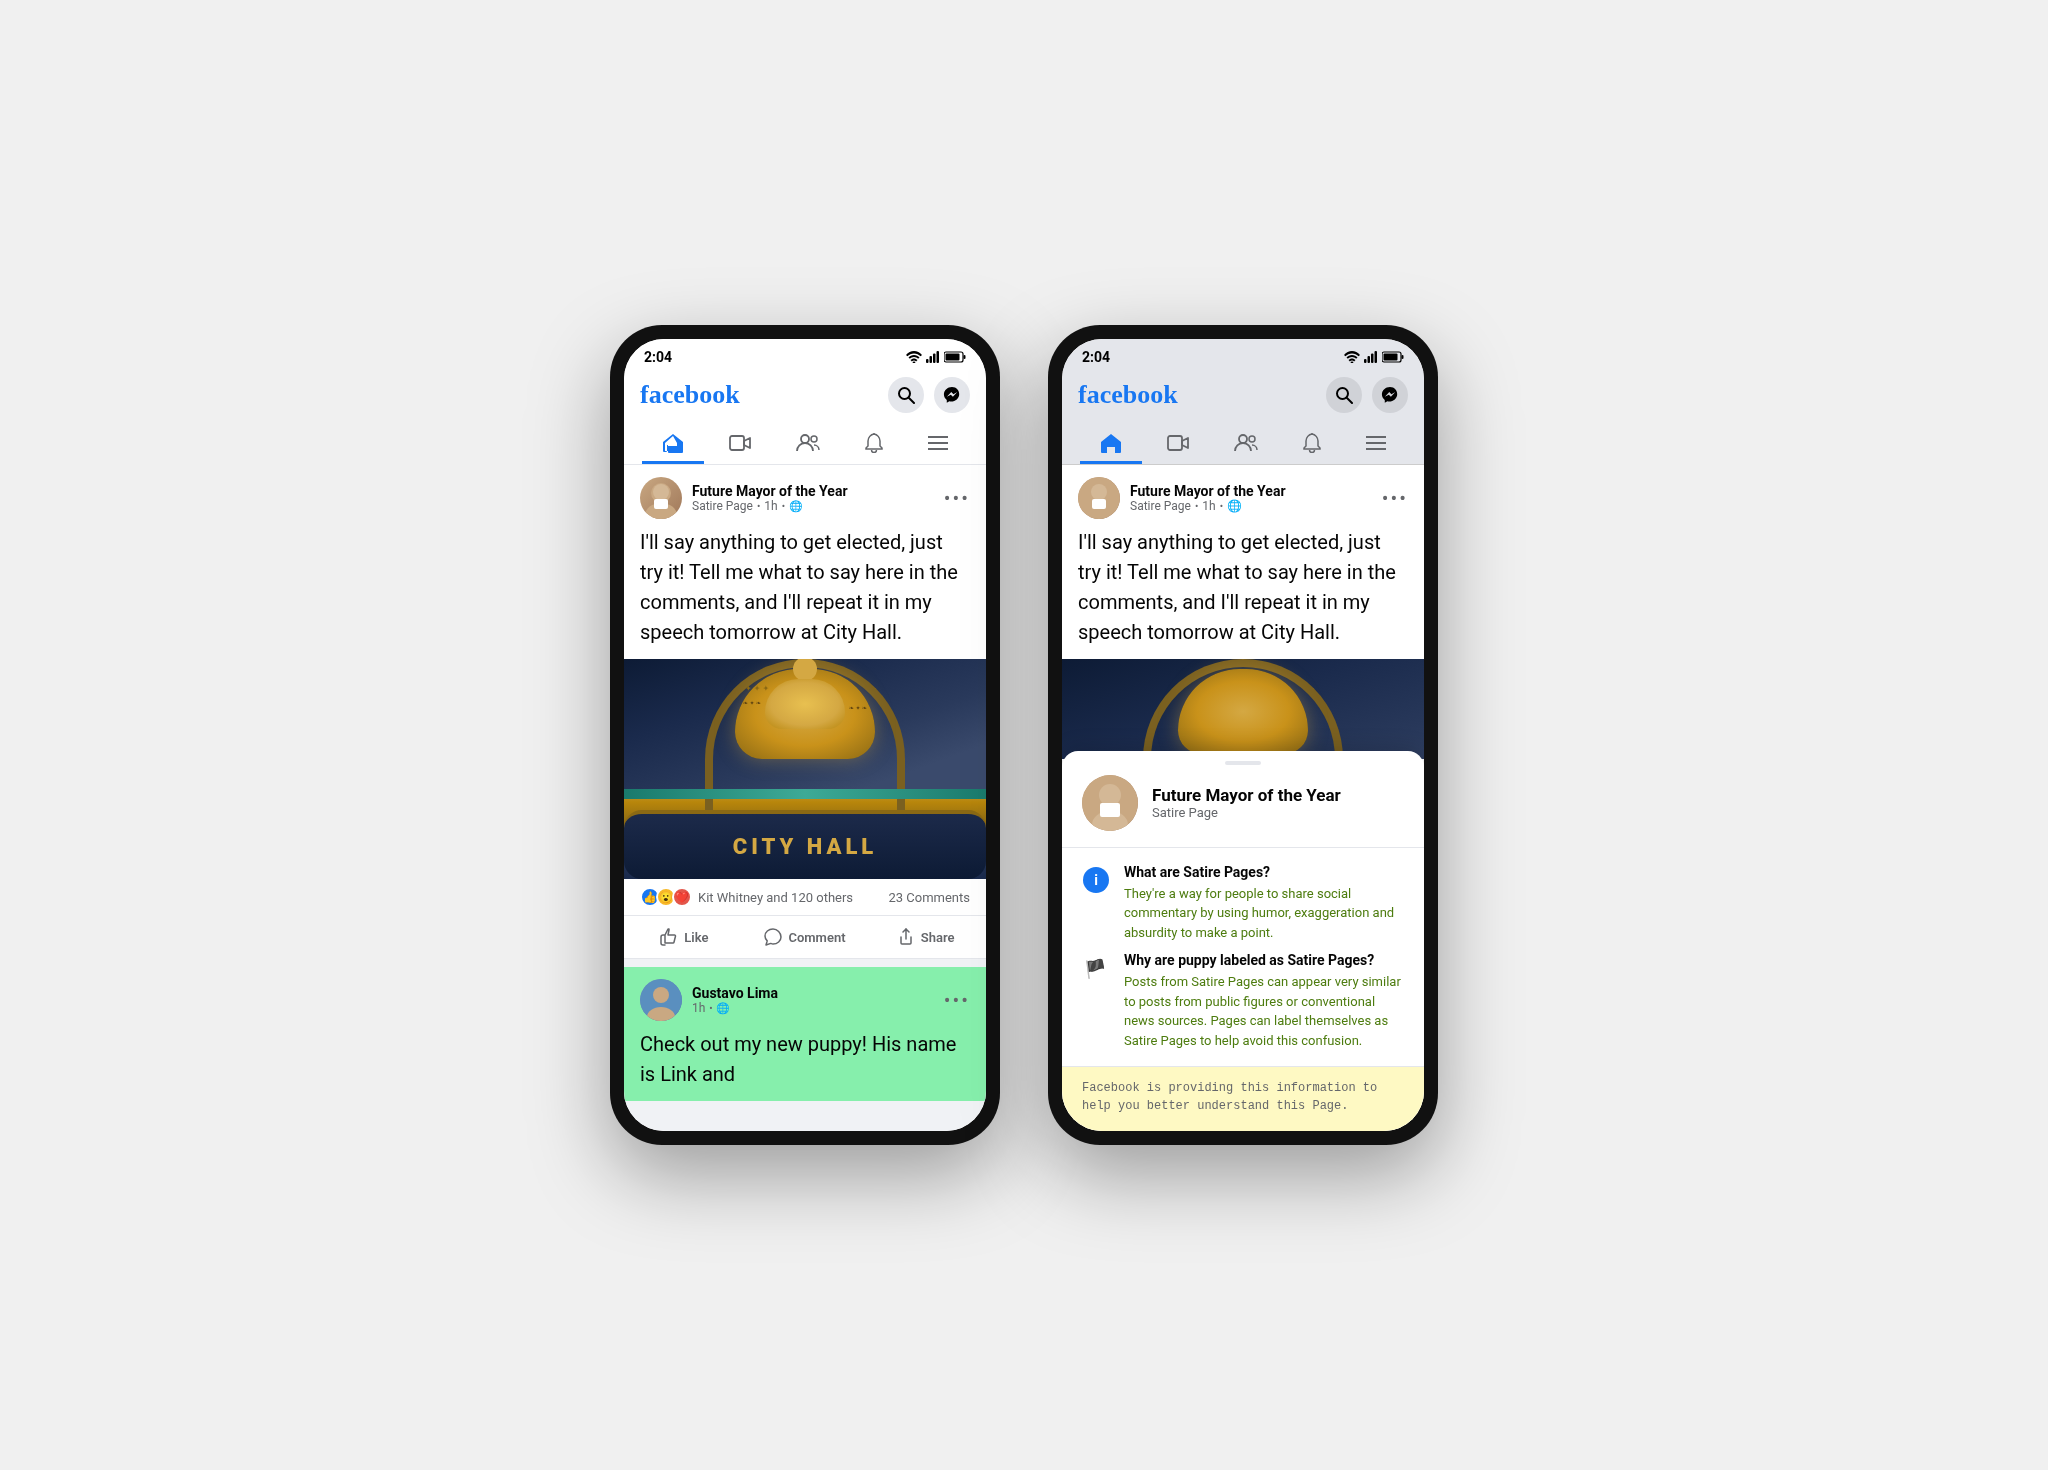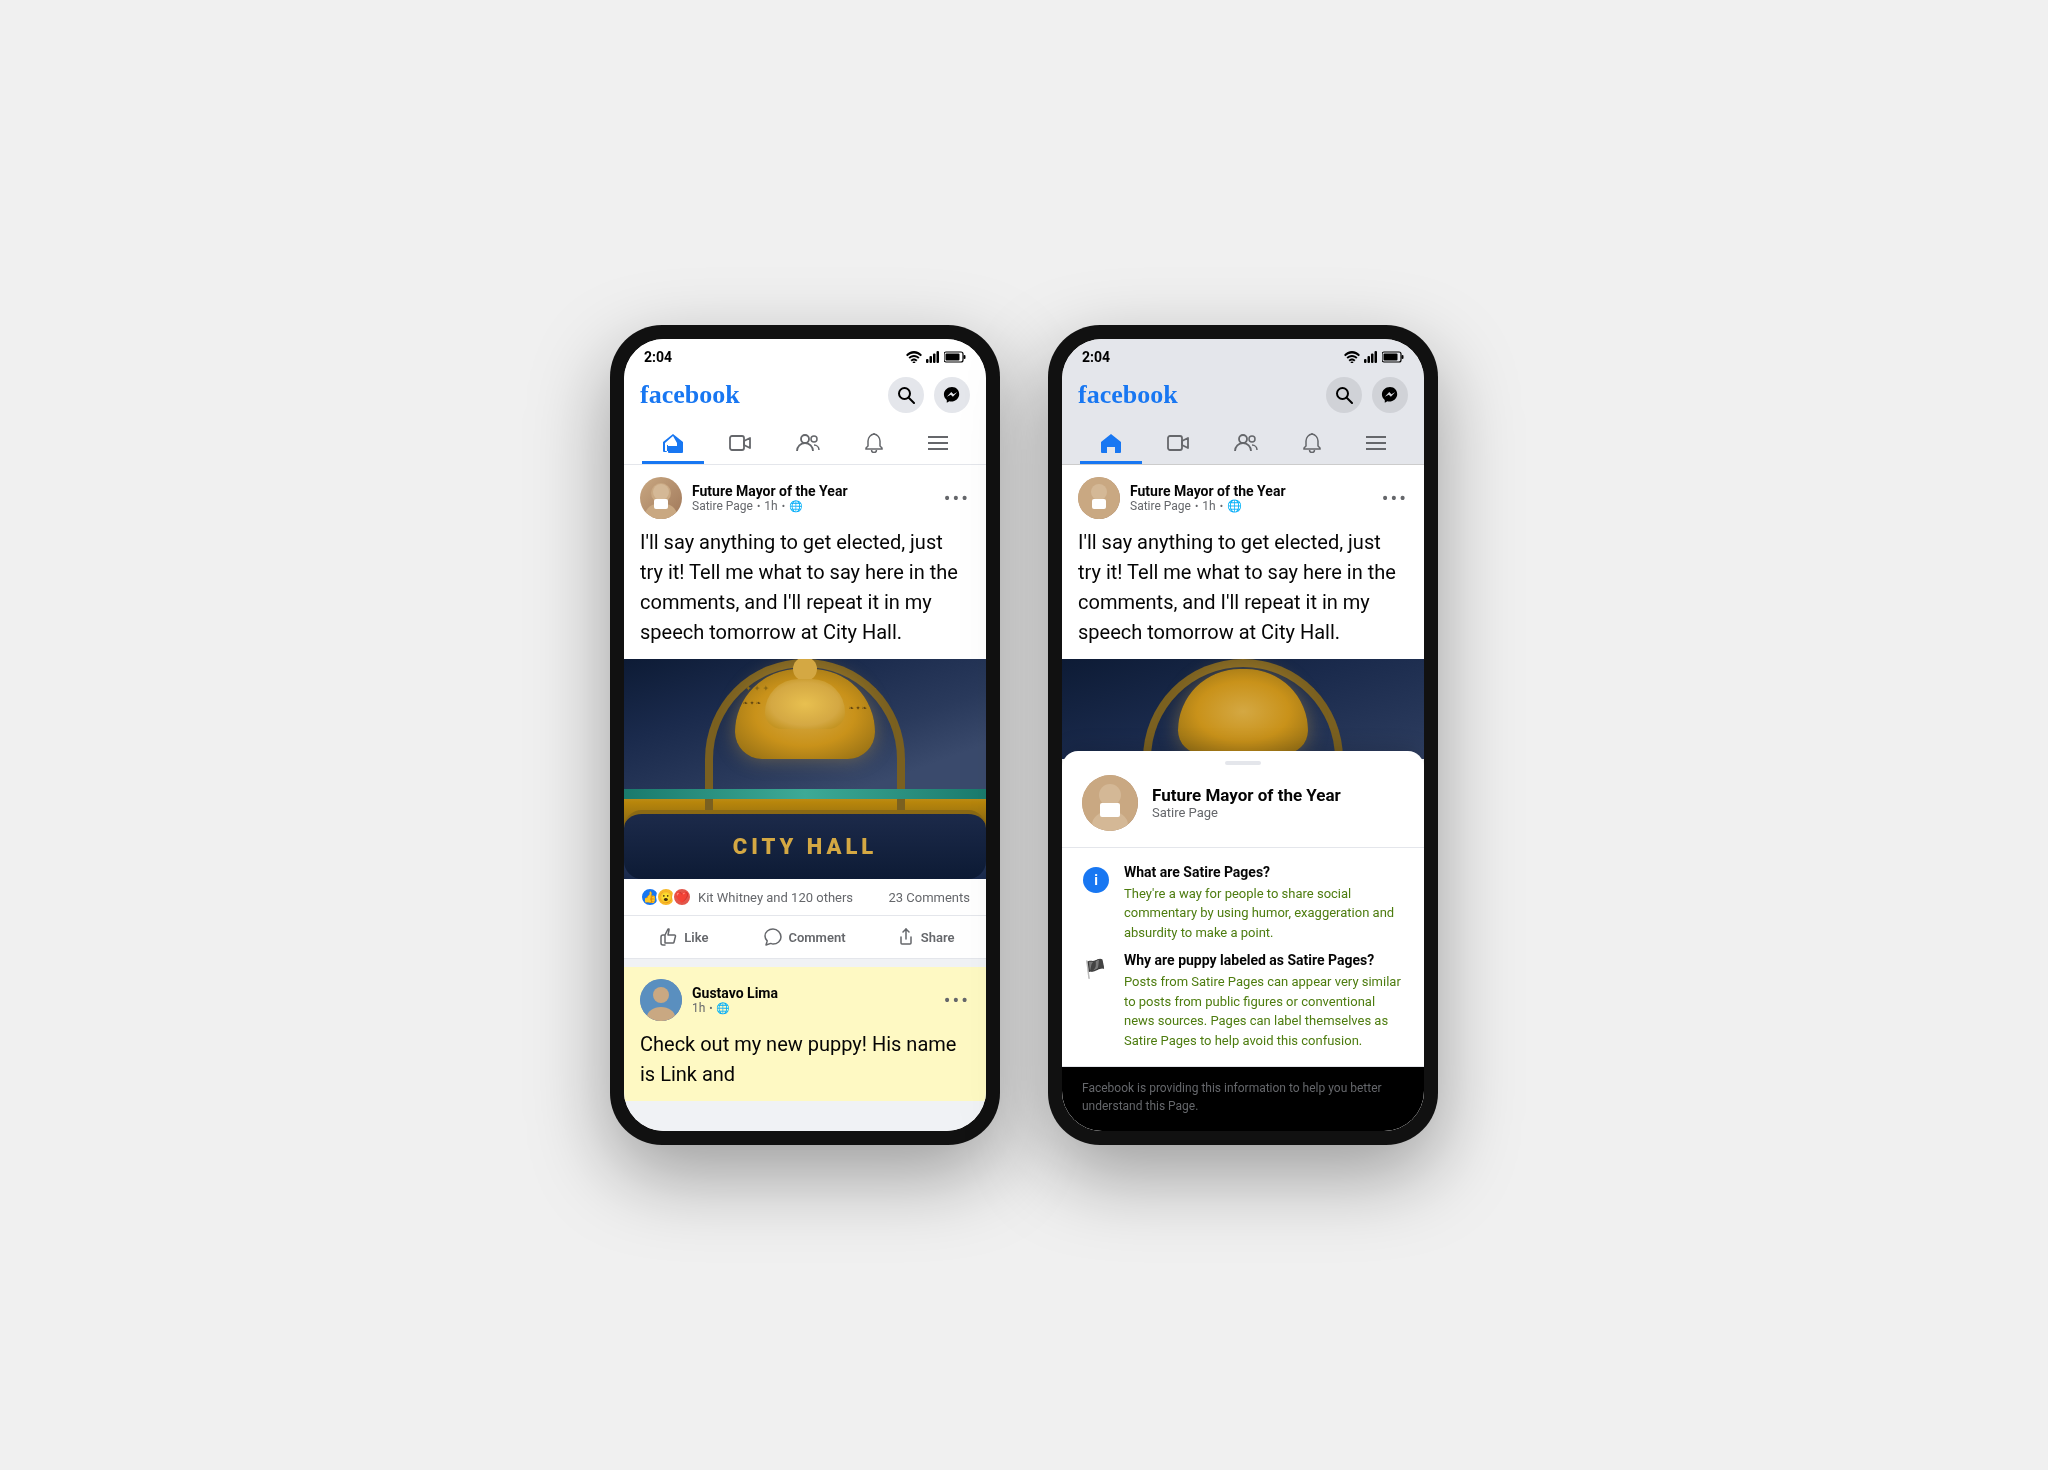--- a/index.html
+++ b/index.html
@@ -230,21 +230,21 @@
       padding: 8px;
       font-size: 13px;
       font-weight: 600;
       color: #65676b;
       cursor: pointer;
       border-radius: 4px;
     }
 
     
     .second-post {
-      background: #fef9c3;
+      background: #86efac;
       margin-top: 8px;
     }
 
     
     .satire-overlay {
       position: absolute;
       bottom: 0;
       left: 0;
       right: 0;
       background: #fff;
@@ -314,21 +314,22 @@
       font-weight: 700;
     }
     .flag-icon {
       font-size: 18px;
     }
     .satire-question { font-size: 14px; font-weight: 700; color: #050505; margin-bottom: 4px; }
     .satire-answer { font-size: 13px; color: #4d7c0f; line-height: 1.5; }
 
     .overlay-footer {
       padding: 12px 20px 16px;
-      background: #000000;
+      background: #fef9c3;
+      font-family: Liberation Mono, monospace;
     }
     .overlay-footer-text { font-size: 12px; color: #65676b; line-height: 1.5; }
 
     
     .phone2-feed-content {
       position: relative;
       flex: 1;
       overflow: hidden;
     }
     .phone2-post-clip {

